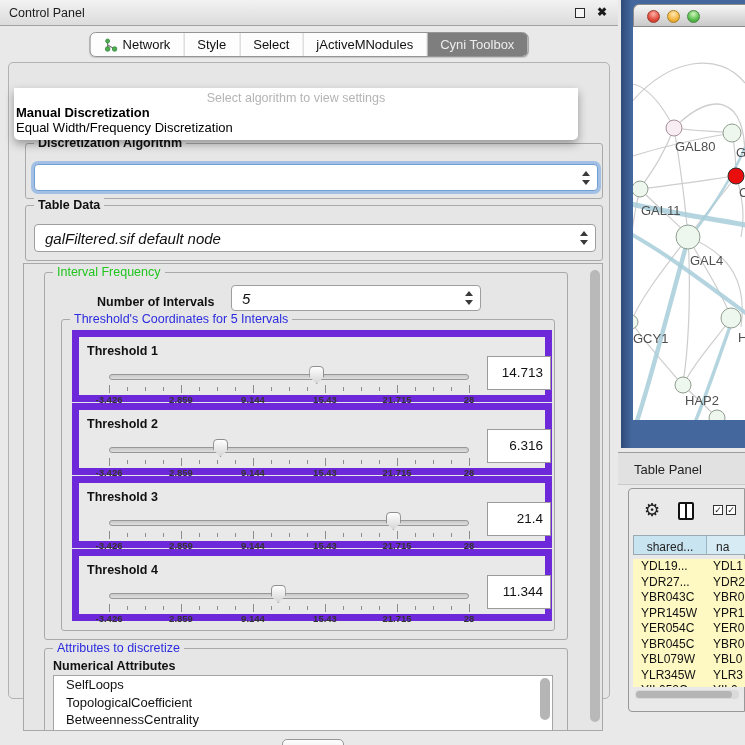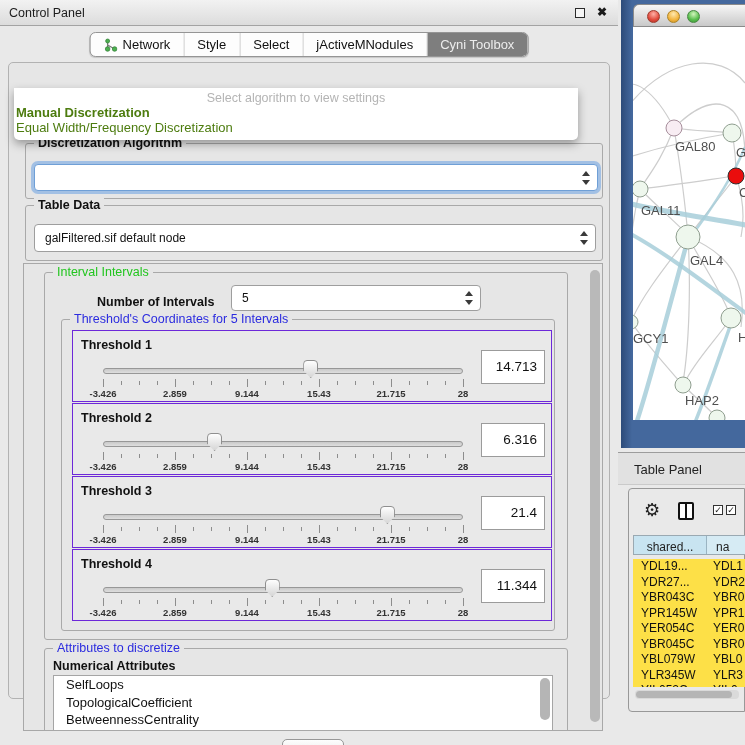--- a/index.html
+++ b/index.html
@@ -28,43 +28,43 @@
   
   .content { left:8px; top:62px; width:602px; height:637px; background:#e6e6e6;
     border:1px solid #b2b2b2; border-radius:5px; }
 
   .group { position:absolute; border:1px solid #a9a9a9; border-radius:3px; }
   .group-title { position:absolute; top:-8px; left:8px; background:#e6e6e6; padding:0 4px; font-size:12.5px; color:#111; white-space:nowrap; }
   .group-title.bold { font-weight:bold; }
   .group-title.green { color:#22c51f; }
   .group-title.blue { color:#2b2bdf; }
 
-  .combo { position:absolute; background:#fff; border:1px solid #9e9e9e; border-radius:4px; font-size:12px; color:#111; }
+  .combo { position:absolute; background:#fff; border:1px solid #9e9e9e; border-radius:4px; font-size:15px; color:#111;font-style:italic; }
   .combo .val { position:absolute; left:10px; top:50%; transform:translateY(-50%); white-space:nowrap; }
   .stepper { position:absolute; right:7px; top:50%; transform:translateY(-50%); width:9px; height:14px; }
   .stepper:before, .stepper:after { content:""; position:absolute; left:1px; border-left:4px solid transparent; border-right:4px solid transparent; }
   .stepper:before { top:0; border-bottom:5px solid #3a3a3a; }
   .stepper:after { bottom:0; border-top:5px solid #3a3a3a; }
   .combo.focused { border-color:#6f9fd6; box-shadow:0 0 0 3px rgba(105,160,225,.55); }
 
   
   .popup { left:14px; top:88px; width:564px; height:52px; background:#fff; z-index:40;
     border-radius:0 0 5px 5px; box-shadow:0 4px 10px rgba(0,0,0,.35); }
   .popup .hint { position:absolute; top:3px; left:0; width:100%; text-align:center; color:#b4b4b4; font-size:12.5px; }
-  .popup .opt { position:absolute; left:2px; font-size:13px; color:#4d7c0f; white-space:nowrap; }
+  .popup .opt { position:absolute; left:2px; font-size:13px; color:#000000; white-space:nowrap; }
   .popup .opt.b { font-weight:bold; }
 
   
   .scrollpane { left:14px; top:200px; width:580px; height:468px; border:1px solid #a8a8a8; background:#e6e6e6; overflow:hidden; }
   .vscroll-thumb { position:absolute; right:2px; top:6px; width:10px; height:452px; background:#b9b9b9; border-radius:5px; }
 
   .noi-label { position:absolute; left:52px; top:22px; font-size:12.5px; font-weight:bold; color:#111; }
 
   
-  .t-row { position:absolute; left:0; width:480px; height:72px; border:1px solid #6d28d9; background:#e9e9e9; }
+  .t-row { position:absolute; left:0; width:480px; height:72px; border:7px solid #6d28d9; background:#e9e9e9; }
   .t-label { position:absolute; left:8px; top:7px; font-size:12.5px; font-weight:bold; color:#111; }
   .t-track { position:absolute; left:30px; top:37px; width:360px; height:6px; border:1px solid #979797; border-radius:3px;
     background:linear-gradient(#c9c9c9,#dedede); }
   .t-handle { position:absolute; top:29px; width:15px; height:18px;
     background:linear-gradient(#fefefe,#d6d6d6); border:1px solid #8f8f8f; border-radius:4px 4px 2px 2px;
     clip-path:polygon(0 0,100% 0,100% 58%,50% 100%,0 58%); }
   .t-ticks { position:absolute; left:30px; top:48px; width:361px; height:8px; }
   .tick { position:absolute; top:2px; width:1px; height:4px; background:#8d8d8d; }
   .tick.major { top:0; height:8px; }
   .t-ticklabels { position:absolute; left:30px; top:57px; width:361px; height:12px; }
@@ -99,21 +99,21 @@
   .table-panel { left:628px; top:488px; width:117px; height:224px; background:#e9e9e9; border:1px solid #989898; border-radius:4px 0 0 4px; }
   .tp-toolbar { position:absolute; left:0; top:0; width:100%; height:44px; }
   .gear { position:absolute; left:15px; top:10px; font-size:18px; color:#222; }
   .colico { position:absolute; left:49px; top:13px; width:16px; height:18px; border:2px solid #111; border-radius:2px; background:#fff; }
   .colico:after { content:""; position:absolute; left:5px; top:0; width:2px; height:14px; background:#111; }
   .chk { position:absolute; top:16px; width:10px; height:10px; border:1.3px solid #333; background:#fff; font-size:9px; line-height:9px; text-align:center; color:#222; }
   .thead { position:absolute; left:4px; top:46px; width:113px; height:20px; display:flex; border:1px solid #9aa9b2; border-right:none; }
   .th { font-size:12px; color:#222; line-height:22px; overflow:hidden; white-space:nowrap; }
   .th.c1 { width:73px; background:#c8e4f1; text-align:center; border-right:1px solid #9ab4c2; }
   .th.c2 { flex:1; background:#d6ebf4; padding-left:9px; }
-  .tbody { position:absolute; left:4px; top:70px; width:113px; height:128px; background:#fde047; overflow:hidden; }
+  .tbody { position:absolute; left:4px; top:70px; width:113px; height:128px; background:#fef9c3; overflow:hidden; }
   .tr { position:relative; height:15.5px; }
   .td { position:absolute; top:0; font-size:12px; color:#111; line-height:15.5px; white-space:nowrap; }
   .td.c1 { left:8px; } .td.c2 { left:80px; }
   .hscroll { position:absolute; left:6px; top:201px; width:104px; height:9px; background:#dadada; border-radius:4px; }
   .hscroll .thumb { position:absolute; left:1px; top:1px; width:96px; height:7px; background:#b5b5b5; border-radius:4px; }
 </style>
 </head>
 <body>
 
 <div class="abs control-panel">
@@ -162,21 +162,21 @@
       <div class="combo" style="left:8px;top:18px;width:562px;height:28px;">
         <span class="val">galFiltered.sif default node</span>
         <span class="stepper"></span>
       </div>
     </div>
 
     <div class="abs scrollpane">
       <div class="vscroll-thumb"></div>
 
       <div class="group" style="left:20px;top:8px;width:524px;height:368px;">
-        <span class="group-title green">Interval Intervals</span>
+        <span class="group-title green">Interval Frequency</span>
         <span class="noi-label">Number of Intervals</span>
         <div class="combo" style="left:186px;top:12px;width:250px;height:26px;">
           <span class="val">5</span>
           <span class="stepper"></span>
         </div>
 
         <div class="group" style="left:16px;top:46px;width:494px;height:312px;">
           <span class="group-title blue">Threshold's Coordinates for 5 Intervals</span>
           <div style="position:absolute;left:10px;top:10px;width:482px;height:292px;">
               <div class="t-row" style="top: 0px;">

